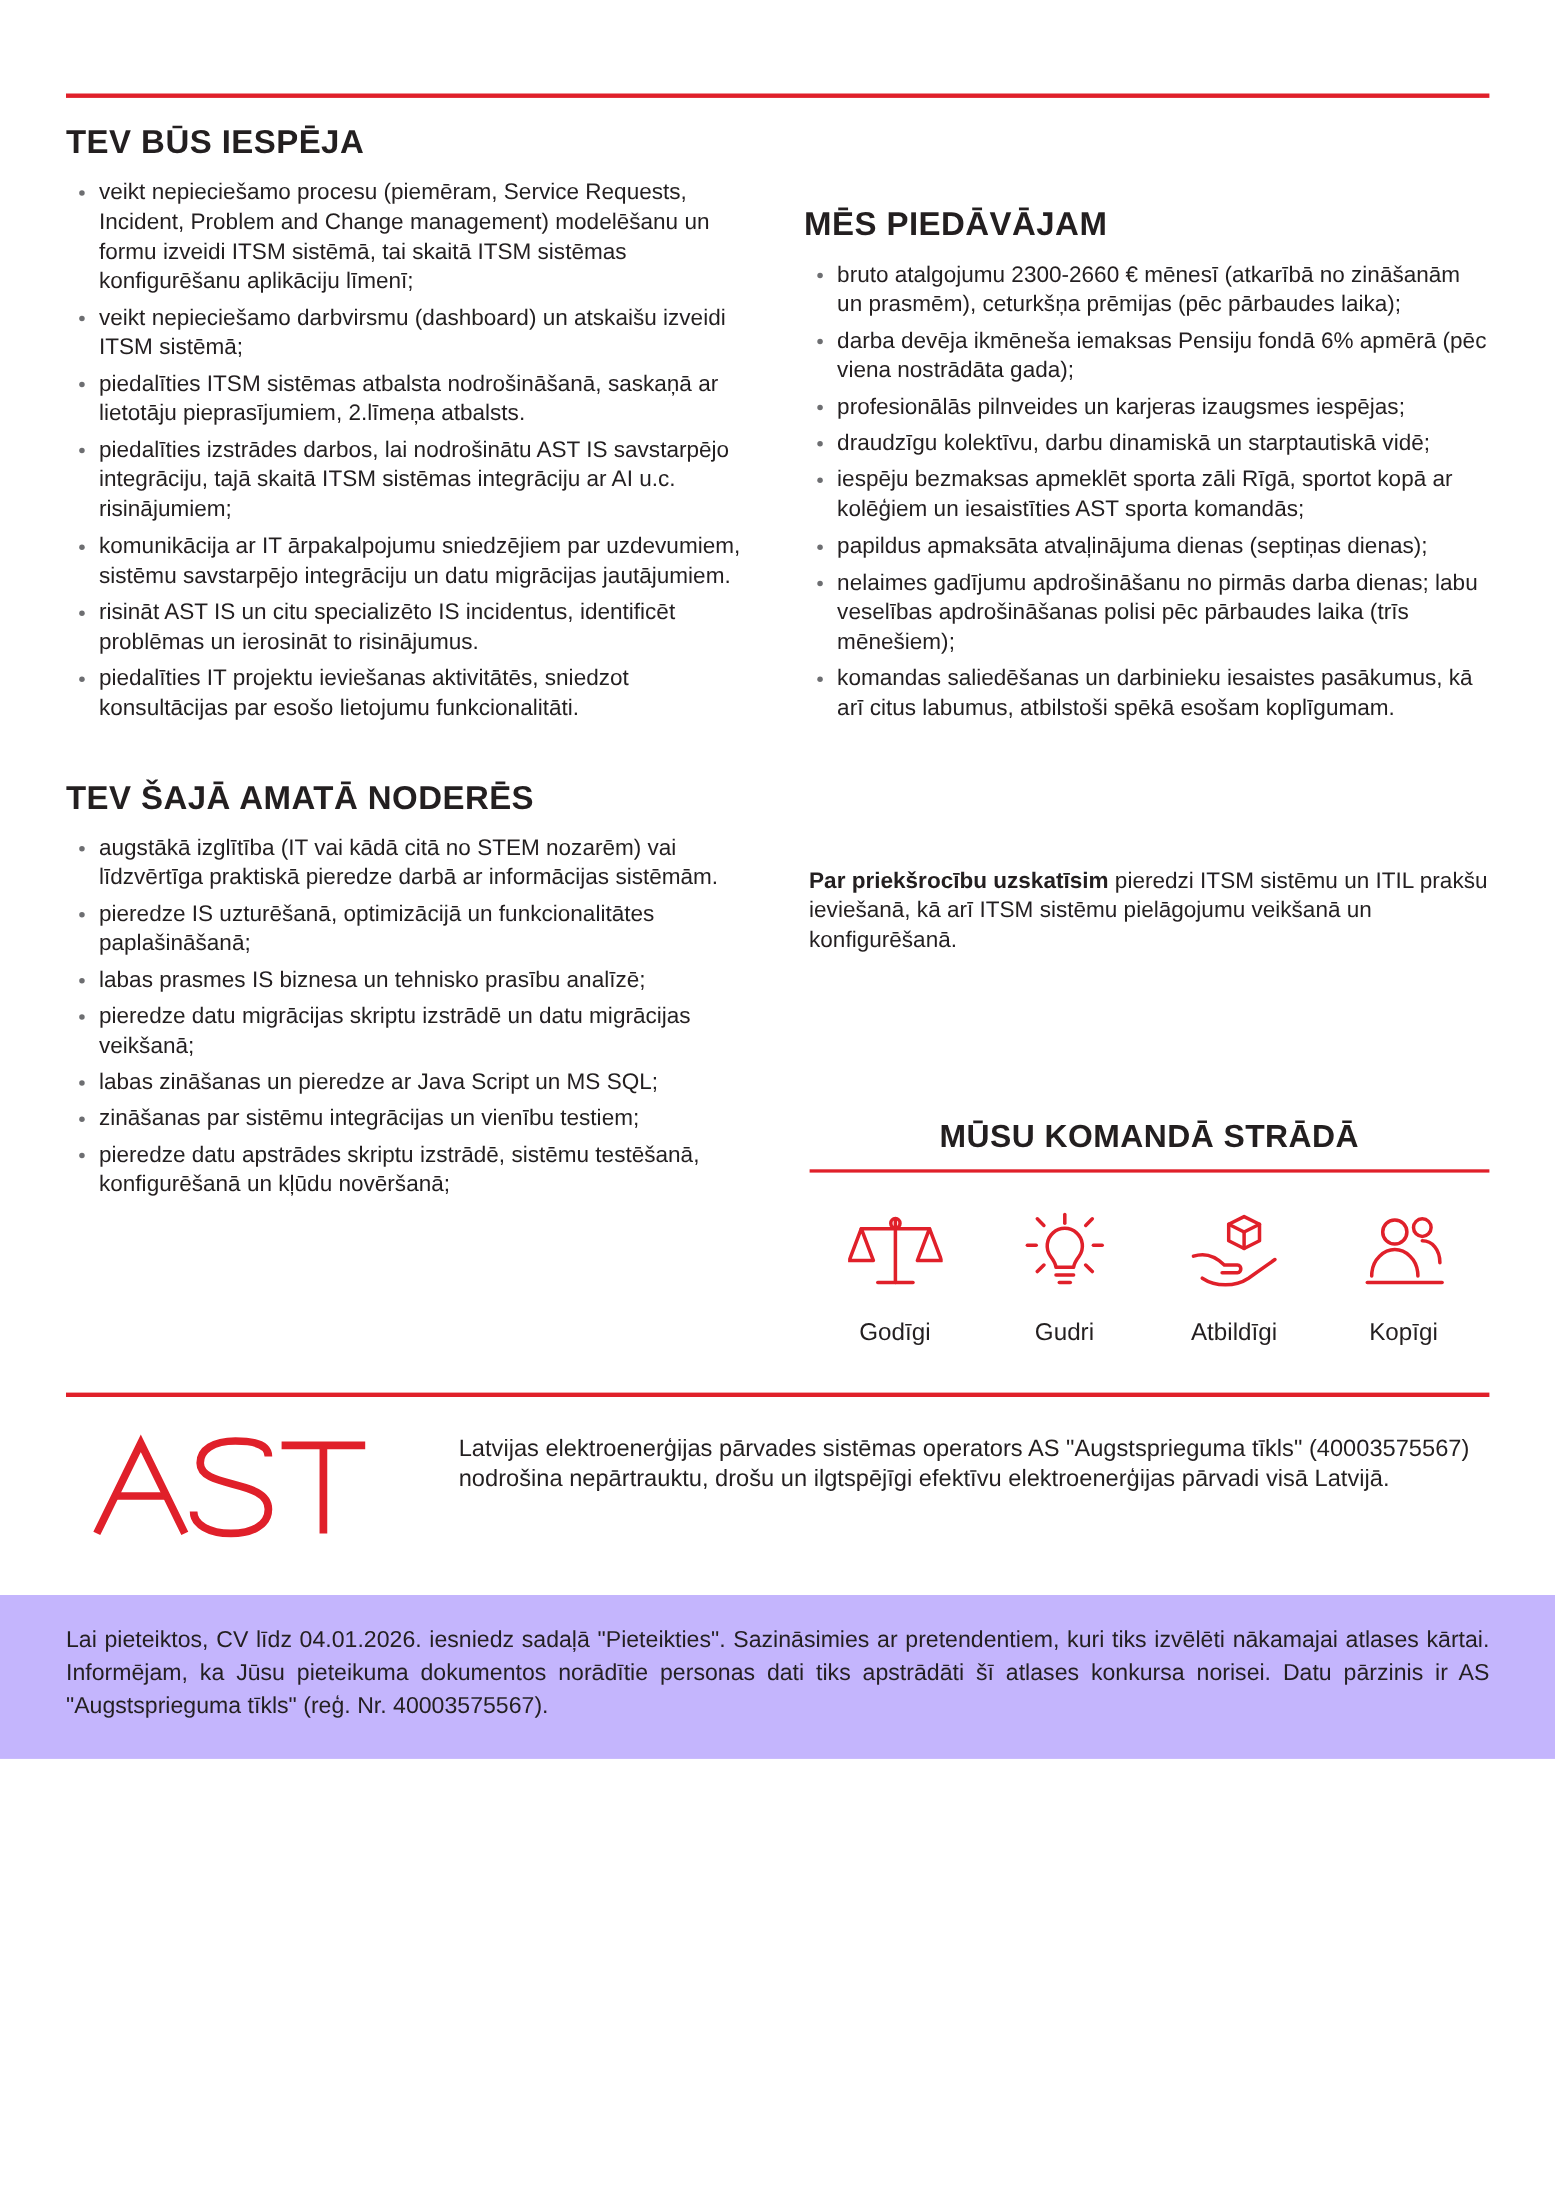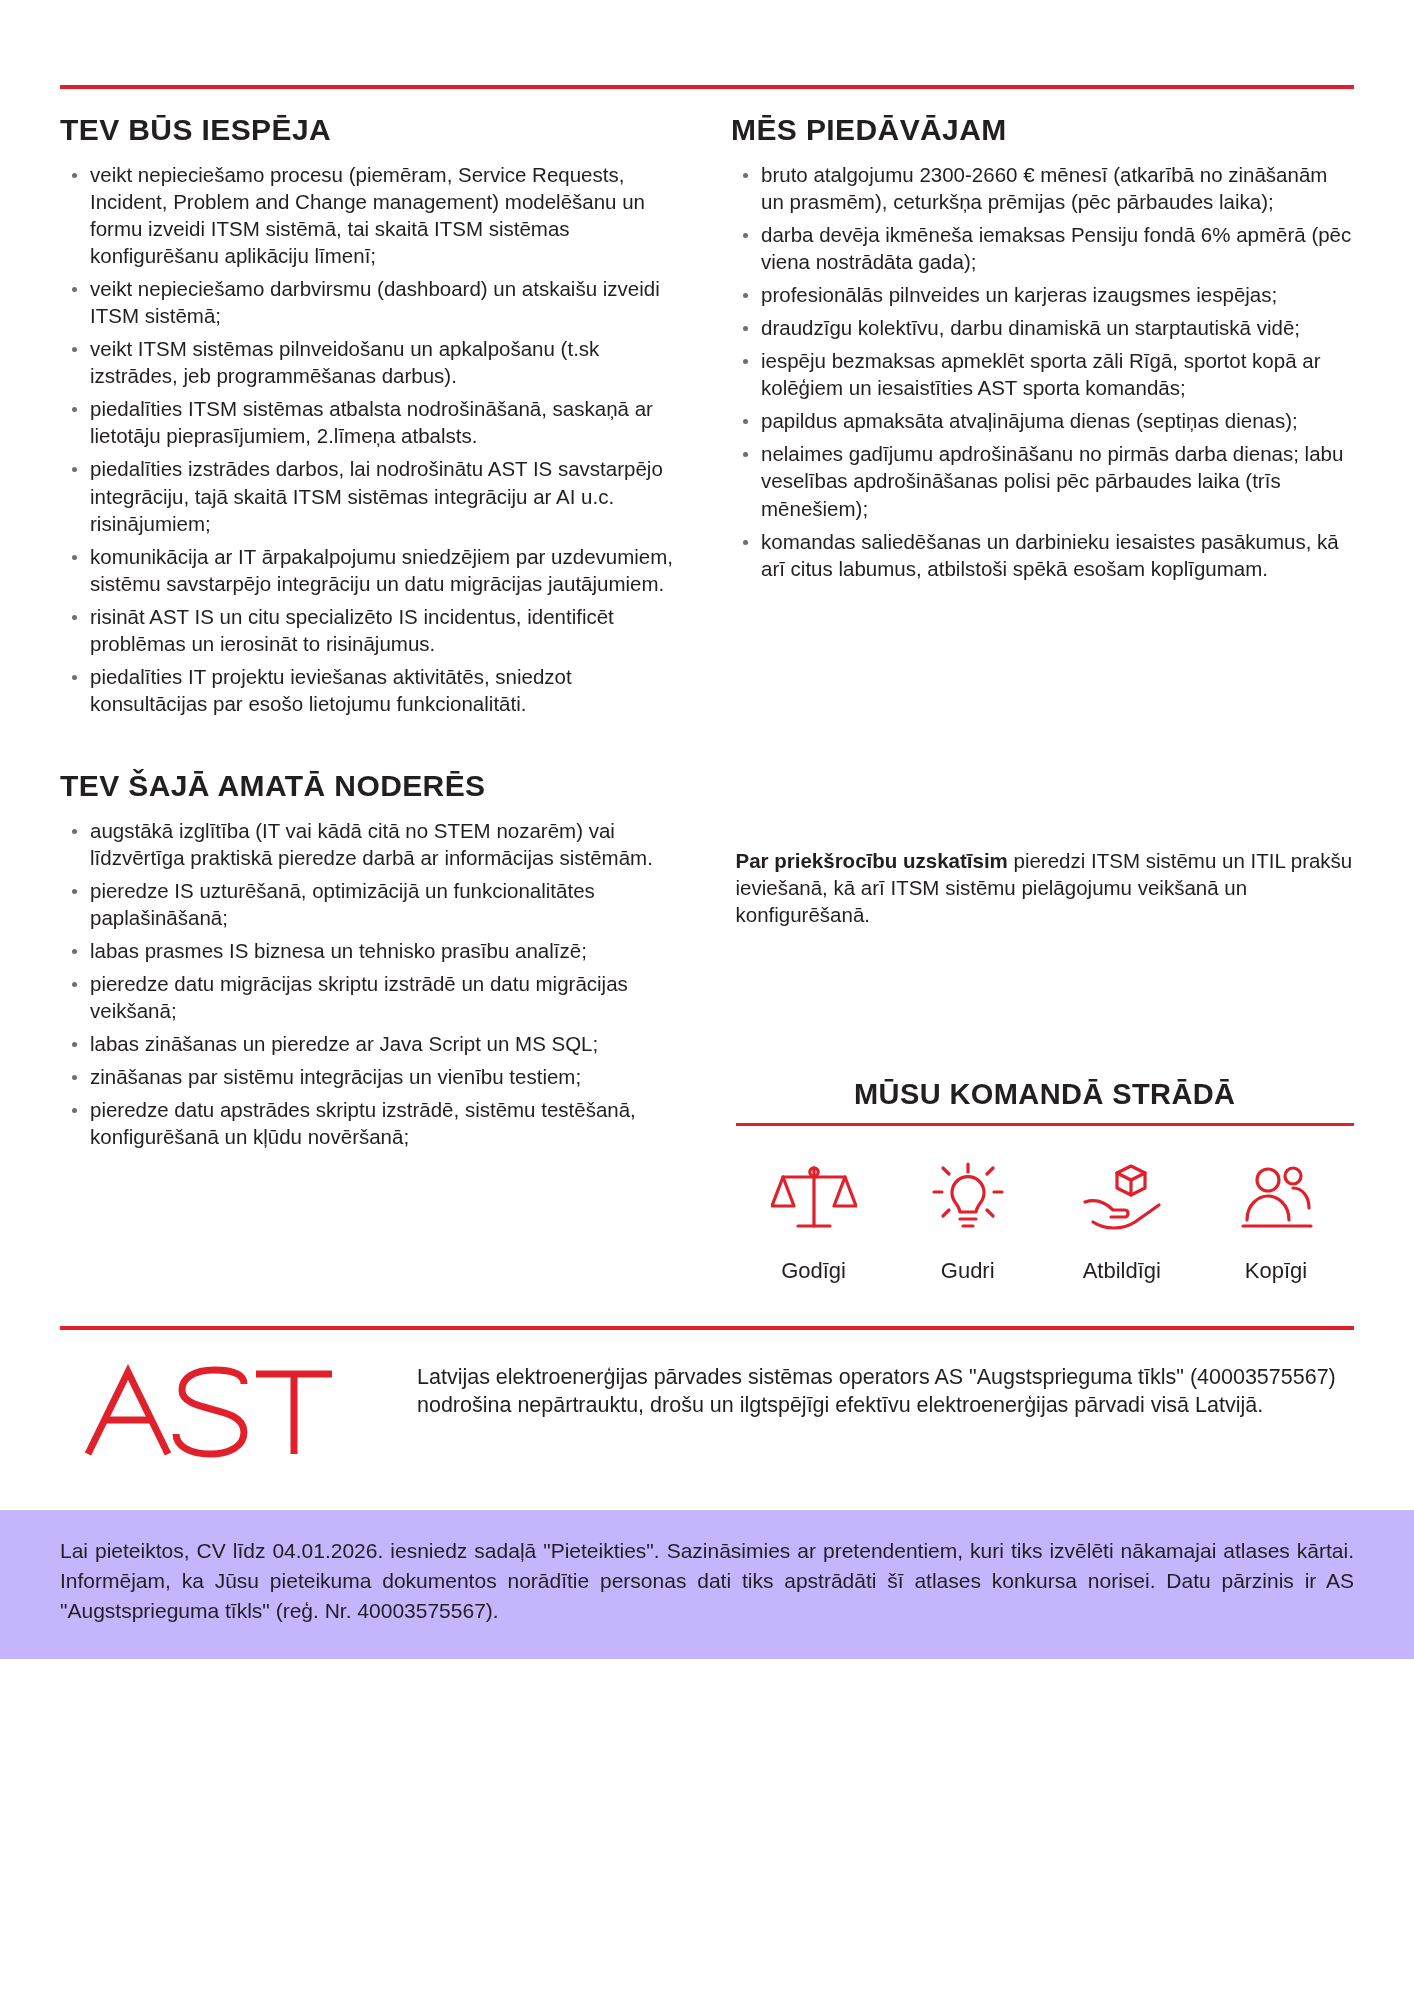--- a/index.html
+++ b/index.html
@@ -23,20 +23,21 @@
   }
   .top-rule {
     height: 4px;
     background: #e0202a;
     margin-top: 85px;
   }
   .cols {
     display: flex;
     gap: 48px;
     margin-top: 24px;
+    align-items: flex-end;
   }
   .col {
     flex: 1 1 0;
     min-width: 0;
   }
   h2.section-title {
     font-size: 30px;
     font-weight: bold;
     letter-spacing: 0.4px;
     margin: 0 0 14px 0;
@@ -159,21 +160,20 @@
 
   <div class="top-rule"></div>
 
   <div class="cols">
 
     <div class="col">
       <h2 class="section-title">TEV BŪS IESPĒJA</h2>
       <ul class="bullets">
         <li>veikt  nepieciešamo procesu (piemēram, Service Requests, Incident, Problem and Change management) modelēšanu un formu izveidi ITSM sistēmā, tai skaitā ITSM sistēmas konfigurēšanu aplikāciju līmenī;</li>
         <li>veikt nepieciešamo darbvirsmu (dashboard) un atskaišu izveidi ITSM sistēmā;</li>
-        <li>veikt ITSM sistēmas pilnveidošanu un apkalpošanu (t.sk izstrādes, jeb programmēšanas darbus).</li>
         <li>piedalīties ITSM sistēmas atbalsta nodrošināšanā, saskaņā ar lietotāju pieprasījumiem, 2.līmeņa atbalsts.</li>
         <li>piedalīties izstrādes darbos, lai nodrošinātu AST IS savstarpējo integrāciju, tajā skaitā ITSM sistēmas integrāciju ar AI u.c. risinājumiem;</li>
         <li>komunikācija ar IT ārpakalpojumu sniedzējiem par uzdevumiem, sistēmu savstarpējo integrāciju un datu migrācijas jautājumiem.</li>
         <li>risināt AST IS un citu specializēto IS incidentus, identificēt problēmas un ierosināt to risinājumus.</li>
         <li>piedalīties IT projektu ieviešanas aktivitātēs, sniedzot konsultācijas par esošo lietojumu funkcionalitāti.</li>
       </ul>
     </div>
 
     <div class="col">
       <h2 class="section-title">MĒS PIEDĀVĀJAM</h2>

